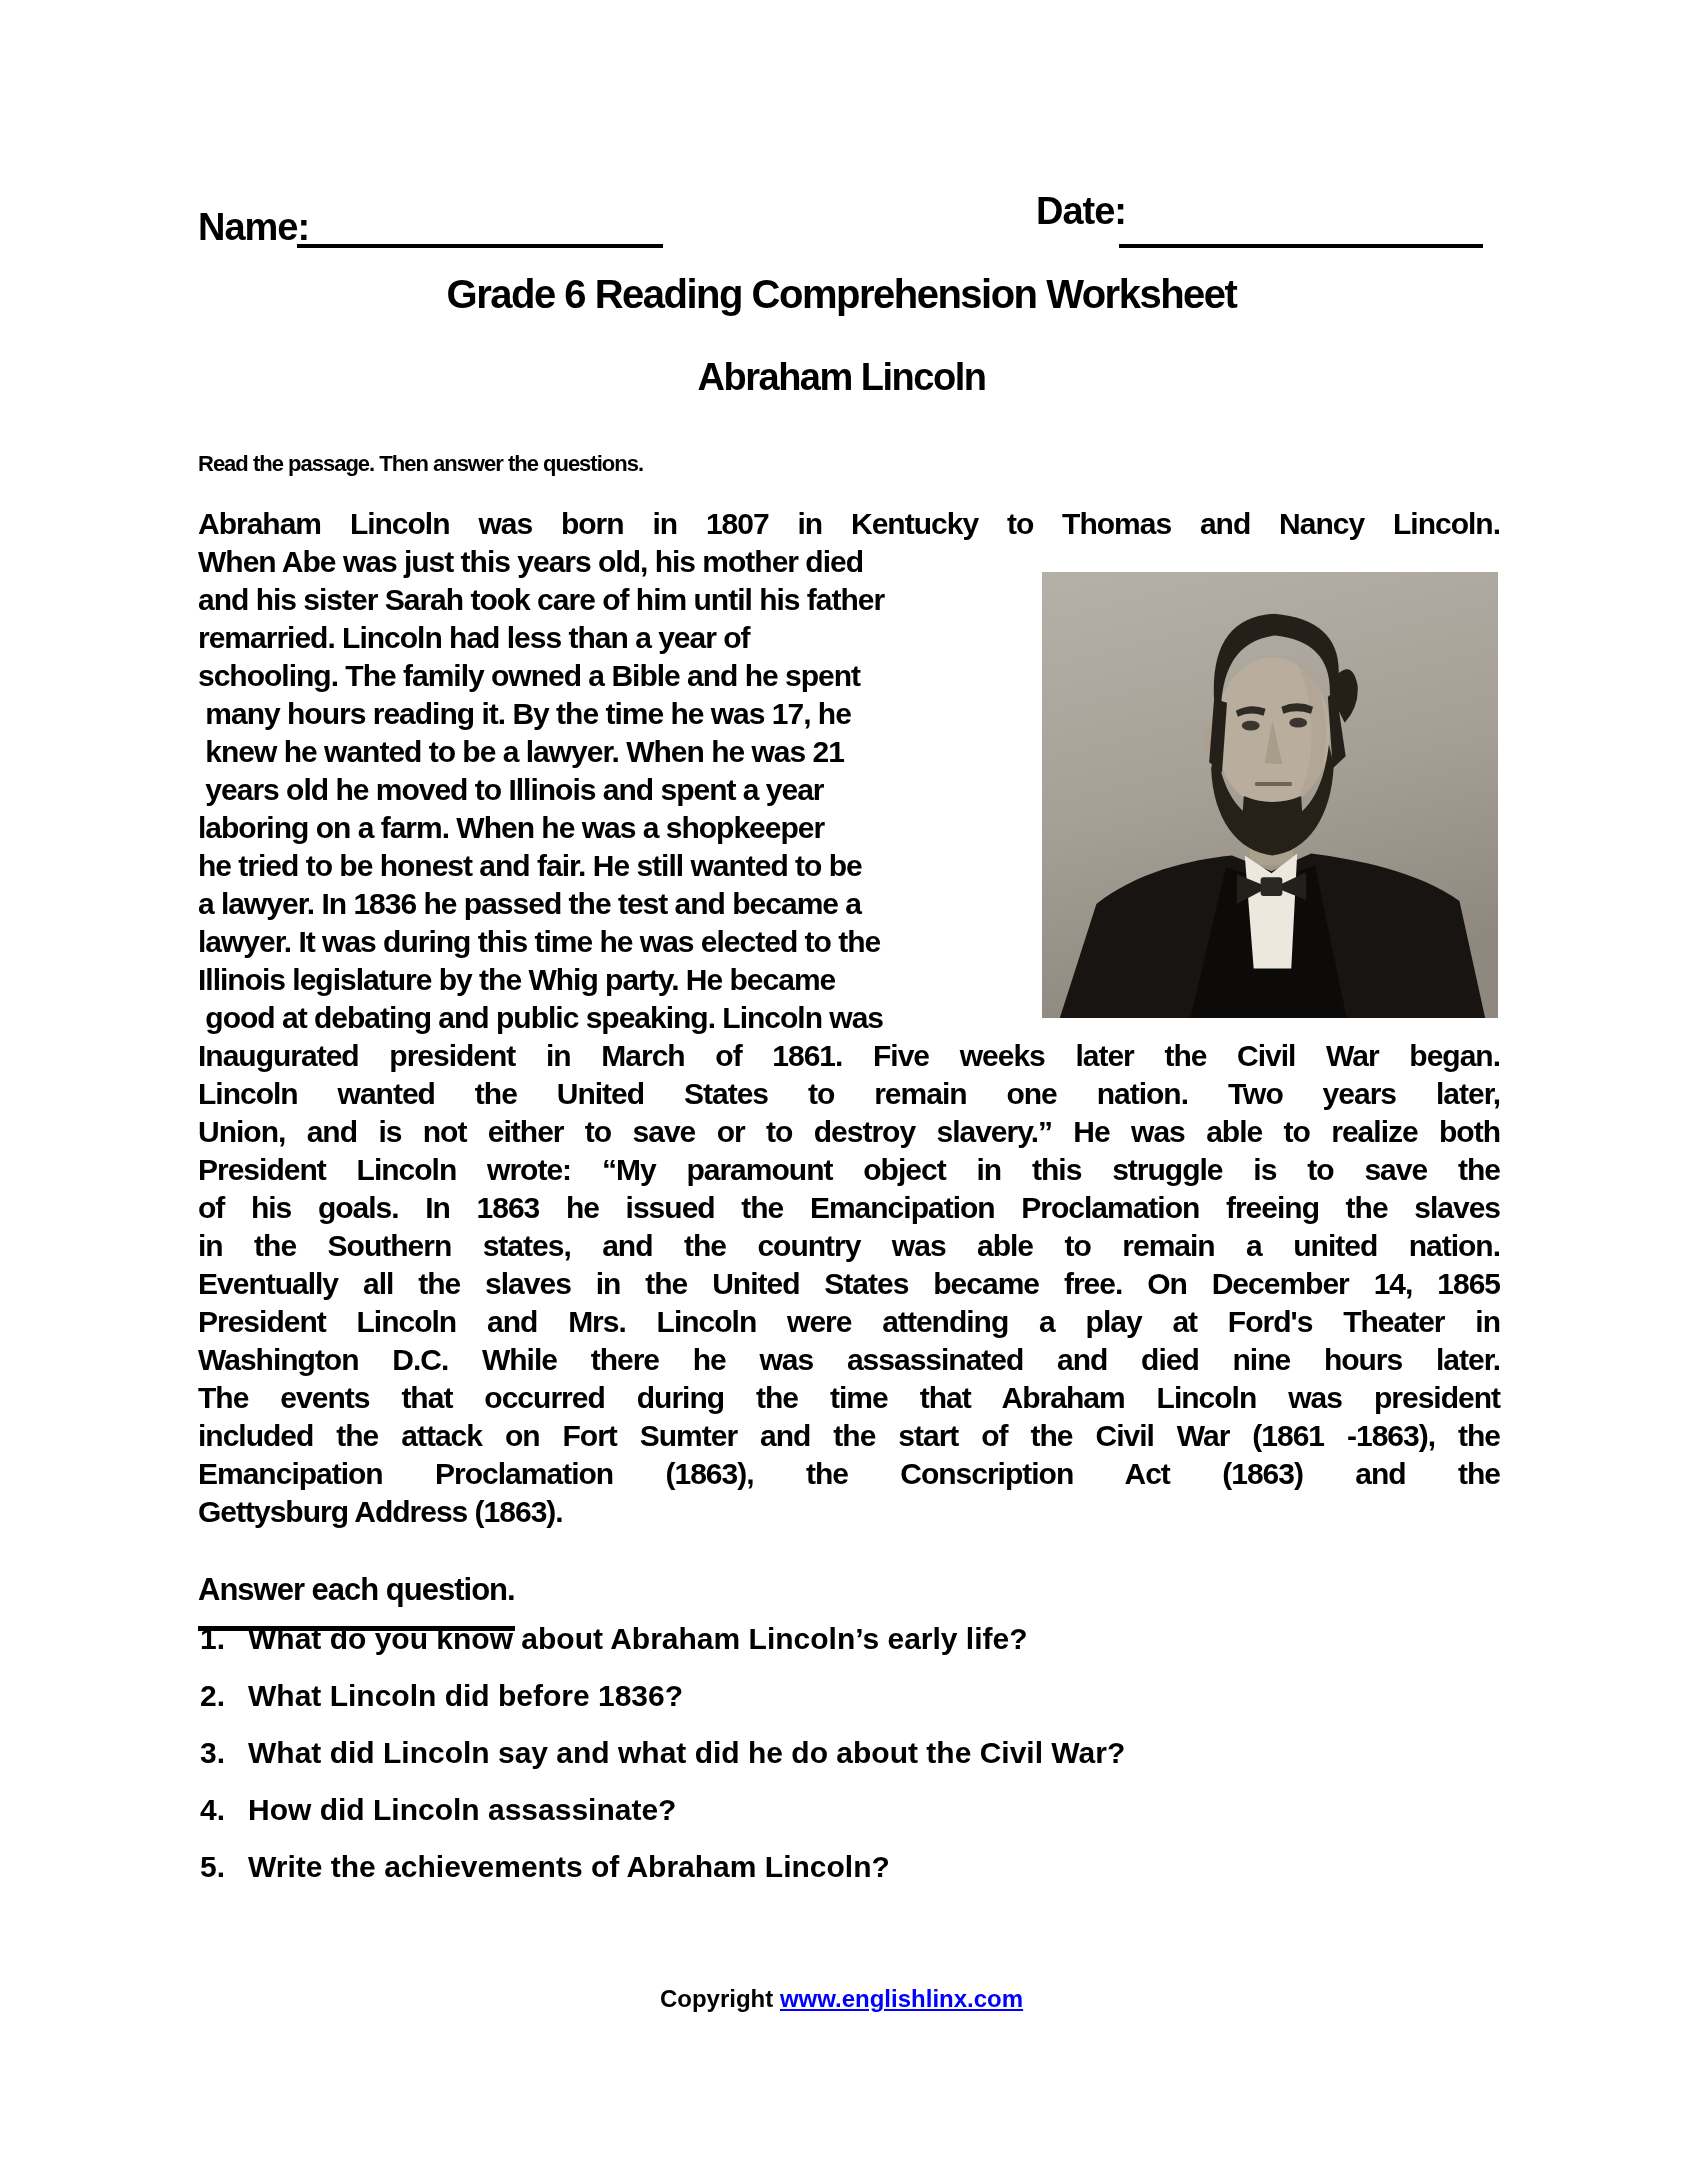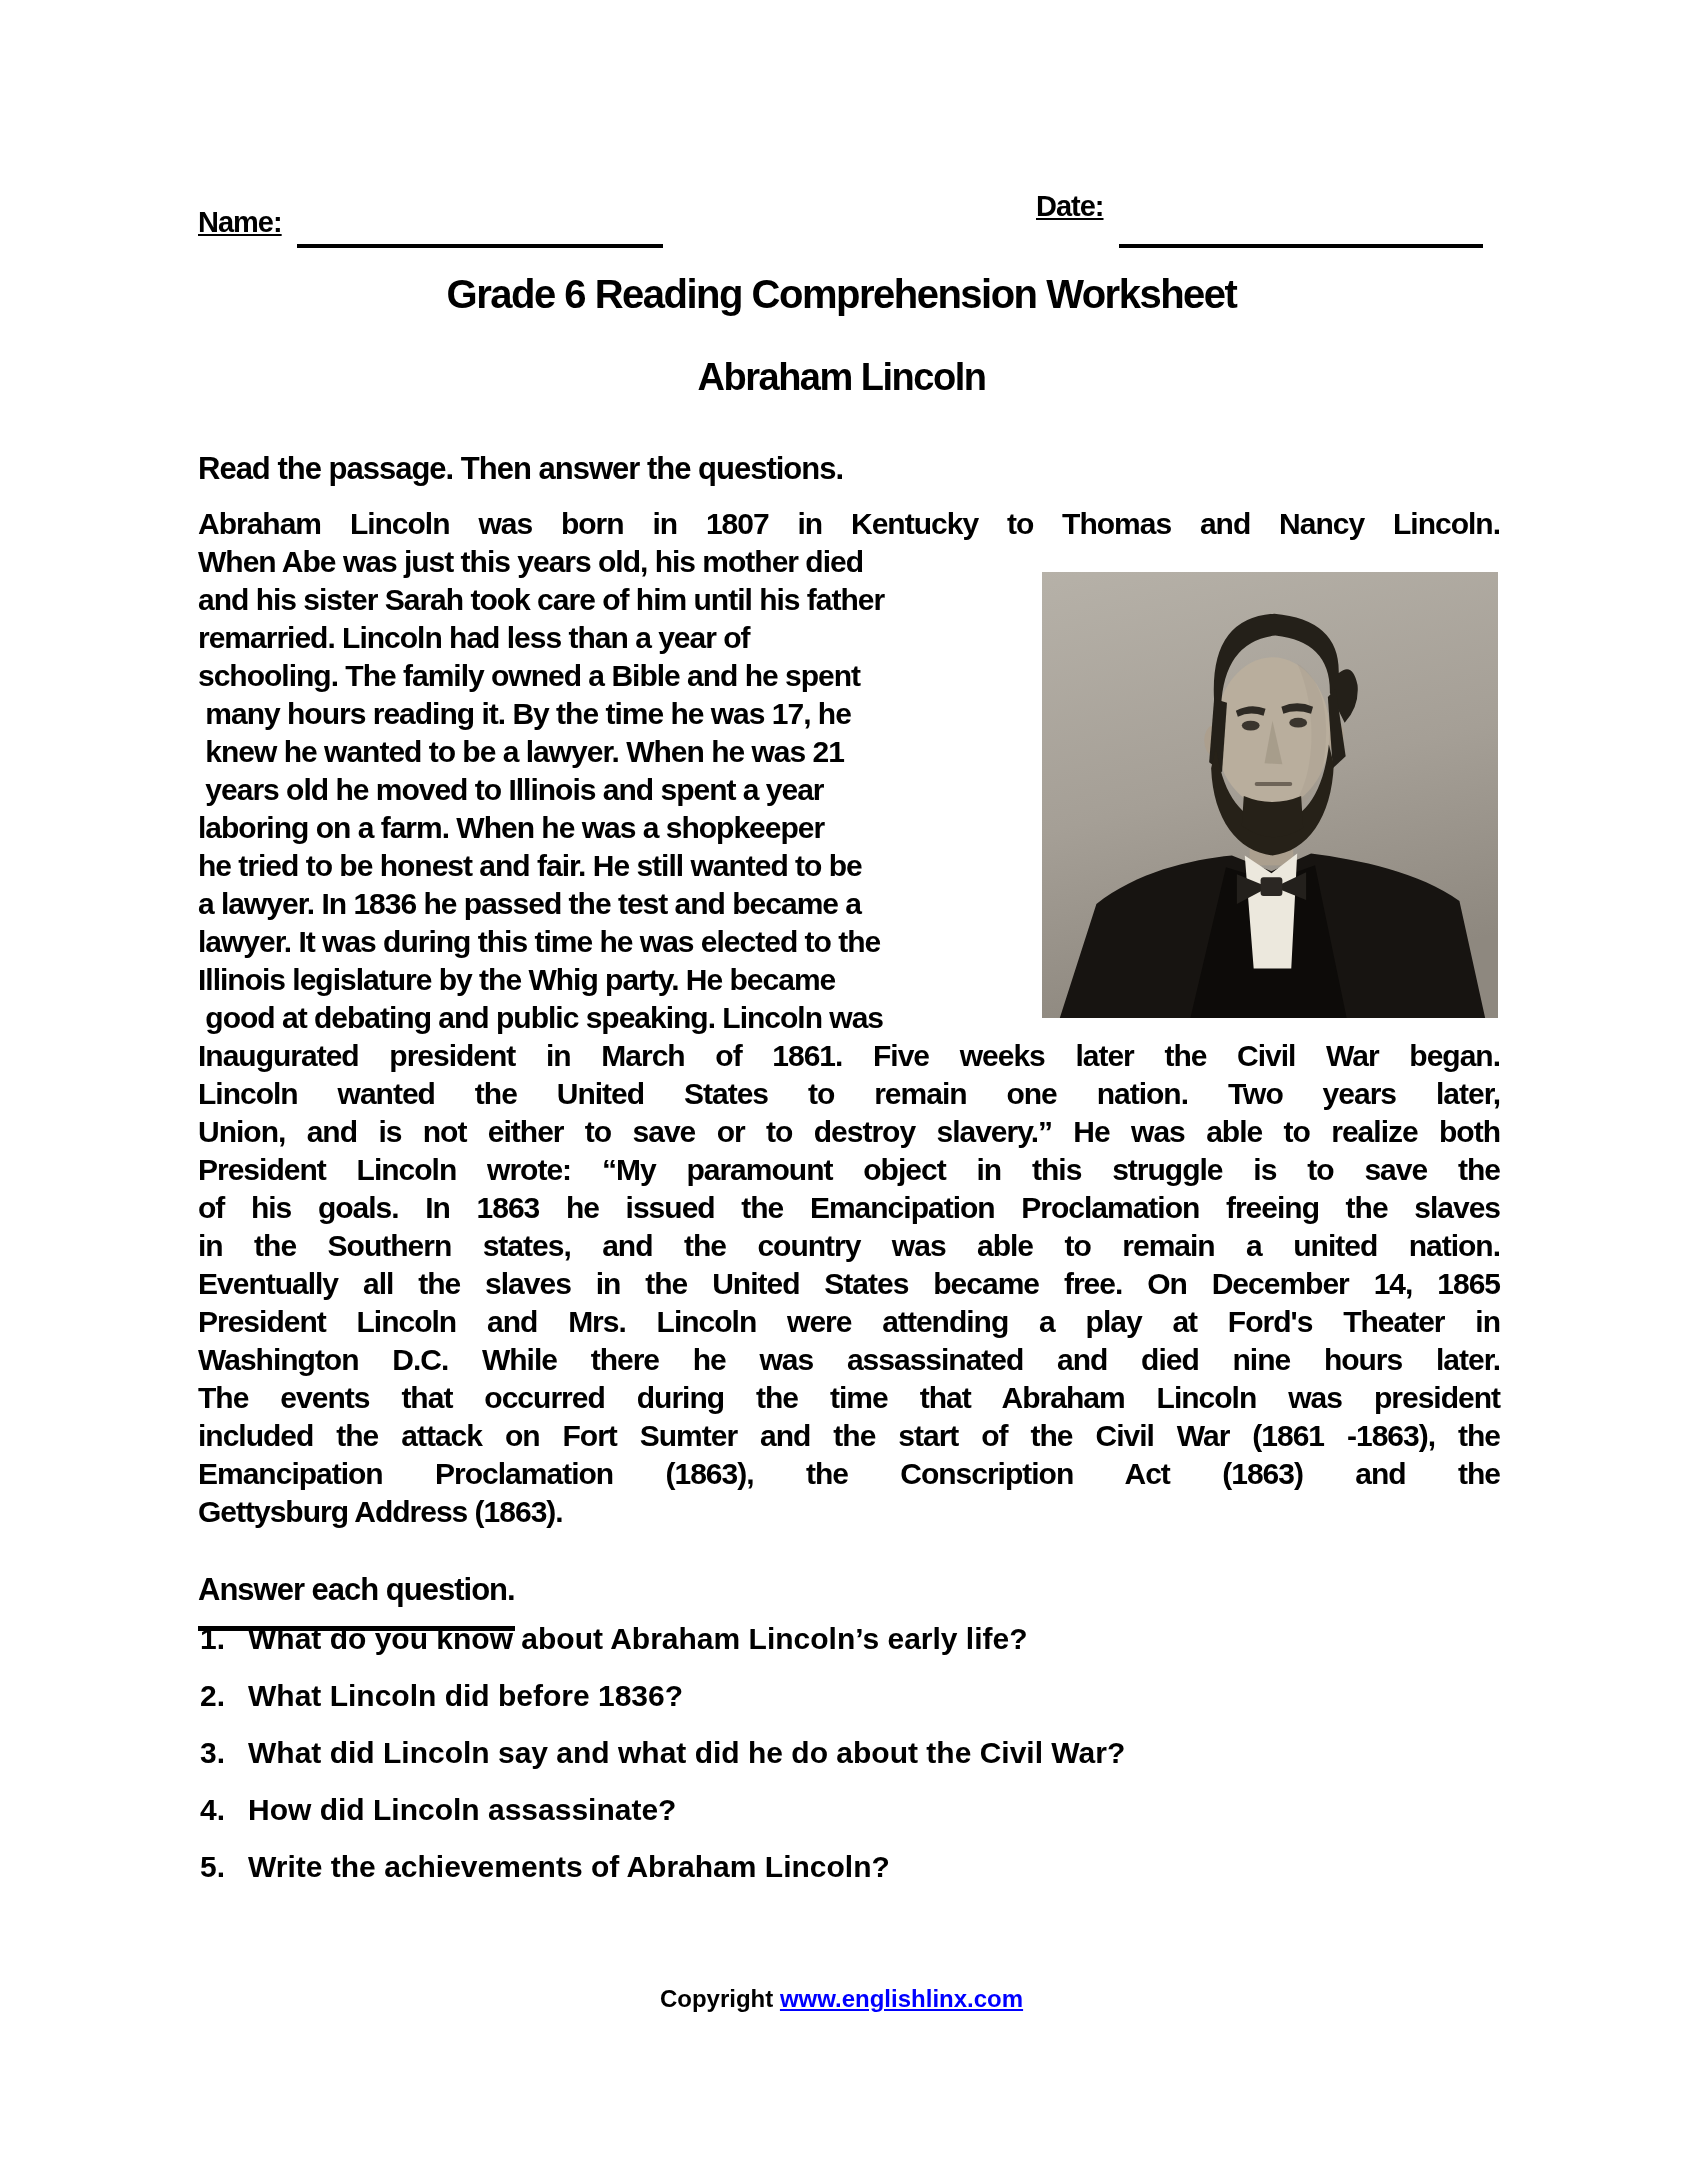--- a/index.html
+++ b/index.html
@@ -6,35 +6,35 @@
   .page{
     position:relative;
     width:1683px;height:2178px;
     background:#ffffff;
     font-family:"Liberation Sans", sans-serif;
     font-weight:bold;
     color:#000;
     overflow:hidden;
   }
   
-  .hdr-label{position:absolute;font-size:29px;letter-spacing:-1px;white-space:nowrap;text-decoration:underline;}
+  .hdr-label{position:absolute;font-size:38px;letter-spacing:-1px;white-space:nowrap;}
   #name-label{left:198px;top:206px;}
   #date-label{left:1036px;top:190px;}
   .blank-line{position:absolute;height:0;border-bottom:4px solid #000;}
   #name-line{left:297px;top:244px;width:366px;}
   #date-line{left:1119px;top:244px;width:364px;}
   
   .title{
     position:absolute;left:0;width:1683px;text-align:center;
     font-size:40px;letter-spacing:-1.5px;white-space:nowrap;
   }
   #main-title{top:272px;}
   #sub-title{top:356px;font-size:38px;}
   
-  #instruction{position:absolute;left:198px;top:451px;font-size:31px;letter-spacing:-1px;white-space:nowrap;}
+  #instruction{position:absolute;left:198px;top:451px;font-size:22px;letter-spacing:-1px;white-space:nowrap;}
   
   #passage{
     position:absolute;left:198px;top:505px;width:1302px;
     font-size:30px;letter-spacing:-1px;line-height:38px;
   }
   .pline{width:100%;}
   .pline.justify{text-align:justify;text-align-last:justify;text-justify:inter-word;}
   .pline.left{text-align:left;white-space:pre;}
   
   #photo{position:absolute;left:1042px;top:572px;width:456px;height:446px;}

